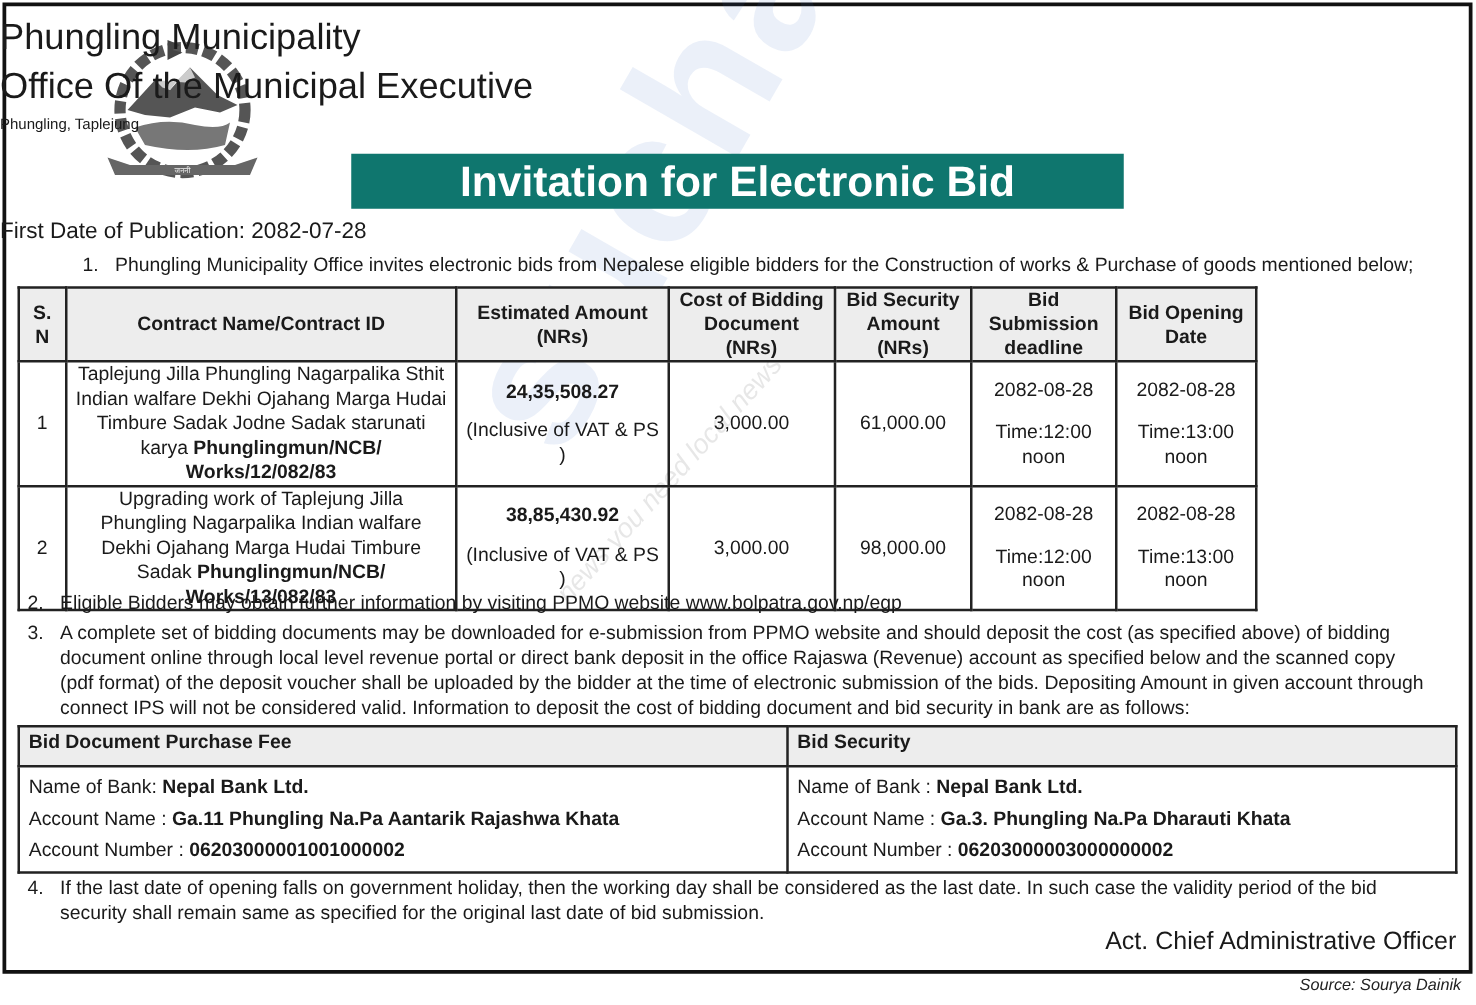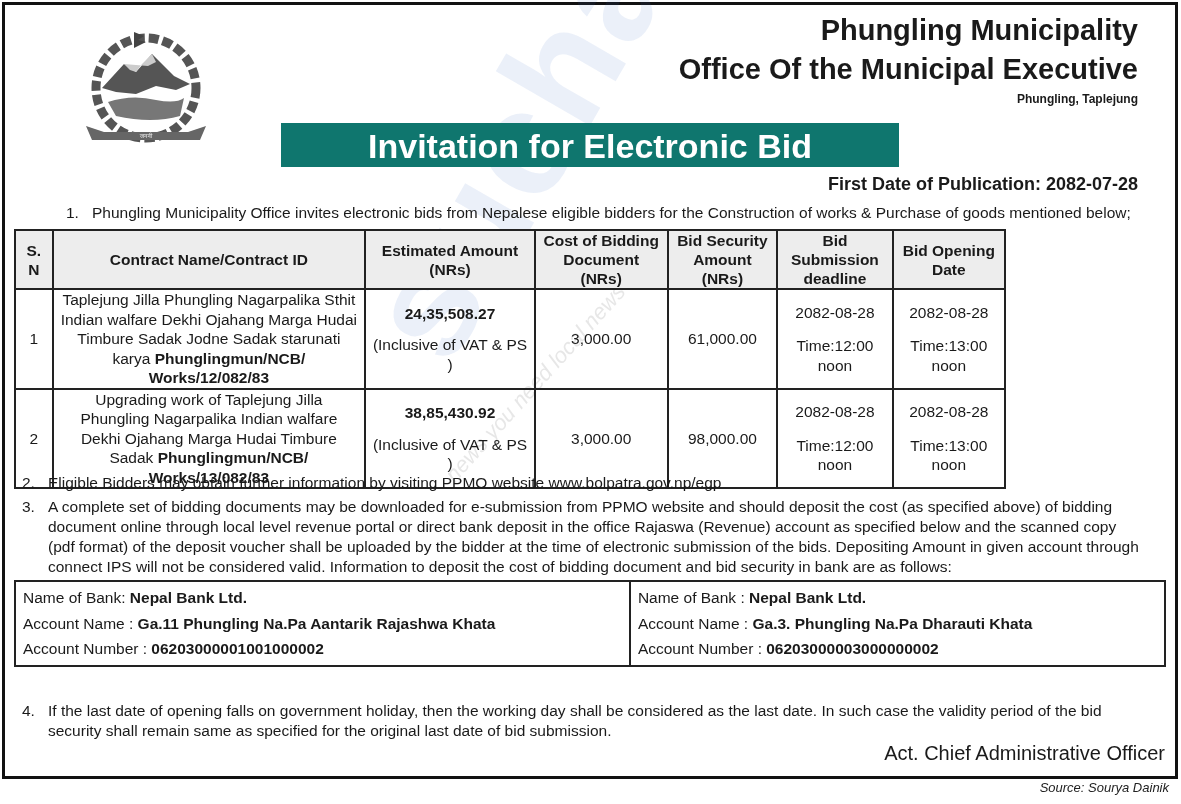--- a/index.html
+++ b/index.html
@@ -7,21 +7,21 @@
          font-family: "Liberation Sans", "DejaVu Sans", sans-serif; color: #1a1a1a; }
   .frame { position: absolute; left: 2px; top: 2px; width: 1170px; height: 771px;
            border: 3px solid #111; box-sizing: content-box; background: #fff; }
   .watermark { position: absolute; pointer-events: none; }
   .wm-text { position: absolute; left: 330px; top: 300px; font-size: 150px; font-weight: bold;
              color: rgba(60,110,200,0.10); transform: rotate(-60deg); transform-origin: left top;
              letter-spacing: 4px; white-space: nowrap; }
   .wm-small { position: absolute; left: 440px; top: 470px; font-size: 22px; color: rgba(120,120,120,0.18);
               transform: rotate(-48deg); transform-origin: left top; white-space: nowrap; font-style: italic; }
   .emblem { position: absolute; left: 72px; top: 28px; width: 148px; height: 126px; }
-  .hdr { position: absolute; left: 0; width: 1138px; text-align: right; font-weight: bold; }
+  .hdr { position: absolute; left: 0; width: 1138px; text-align: left; font-weight: normal; }
   .h1 { top: 14px; font-size: 29px; }
   .h2 { top: 53px; font-size: 29px; }
   .h3 { top: 92px; font-size: 12px; }
   .titlebar { position: absolute; left: 281px; top: 123px; width: 618px; height: 44px; background: #0f766e;
               color: #fff; font-size: 34px; font-weight: bold; text-align: center; line-height: 46px; }
   .h4 { top: 174px; font-size: 18px; }
   .para { position: absolute; font-size: 15.5px; line-height: 20px; }
   .num { display: inline-block; width: 26px; }
   table.bids { position: absolute; left: 14px; top: 229px; width: 992px; border-collapse: collapse; font-size: 15.5px; }
   table.bids th, table.bids td { border: 2px solid #222; text-align: center; vertical-align: middle; padding: 0 6px; }
@@ -137,20 +137,24 @@
   <span class="num" style="flex:0 0 26px;">3.</span>
     <span>A complete set of bidding documents may be downloaded for e-submission from PPMO website and should deposit the cost (as specified above) of bidding document online through local level revenue portal or direct bank deposit in the office Rajaswa (Revenue) account as specified below and the scanned copy (pdf format) of the deposit voucher shall be uploaded by the bidder at the time of electronic submission of the bids. Depositing Amount in given account through connect IPS will not be considered valid. Information to deposit the cost of bidding document and bid security in bank are as follows:</span>
 </div>
 
 <table class="bank">
   <colgroup>
       <col style="width:616px">
       <col style="width:536px">
     </colgroup>
   <tbody>
+      <tr>
+    <th>Bid Document Purchase Fee</th>
+    <th>Bid Security</th>
+  </tr>
   <tr>
     <td>
       <div><span>Name of Bank: </span><b>Nepal Bank Ltd.</b></div>
       <div><span>Account Name : </span><b>Ga.11 Phungling Na.Pa Aantarik Rajashwa Khata</b></div>
       <div><span>Account Number : </span><b>06203000001001000002</b></div>
     </td>
     <td>
       <div><span>Name of Bank : </span><b>Nepal Bank Ltd.</b></div>
       <div><span>Account Name : </span><b>Ga.3. Phungling Na.Pa Dharauti Khata</b></div>
       <div><span>Account Number : </span><b>06203000003000000002</b></div>

